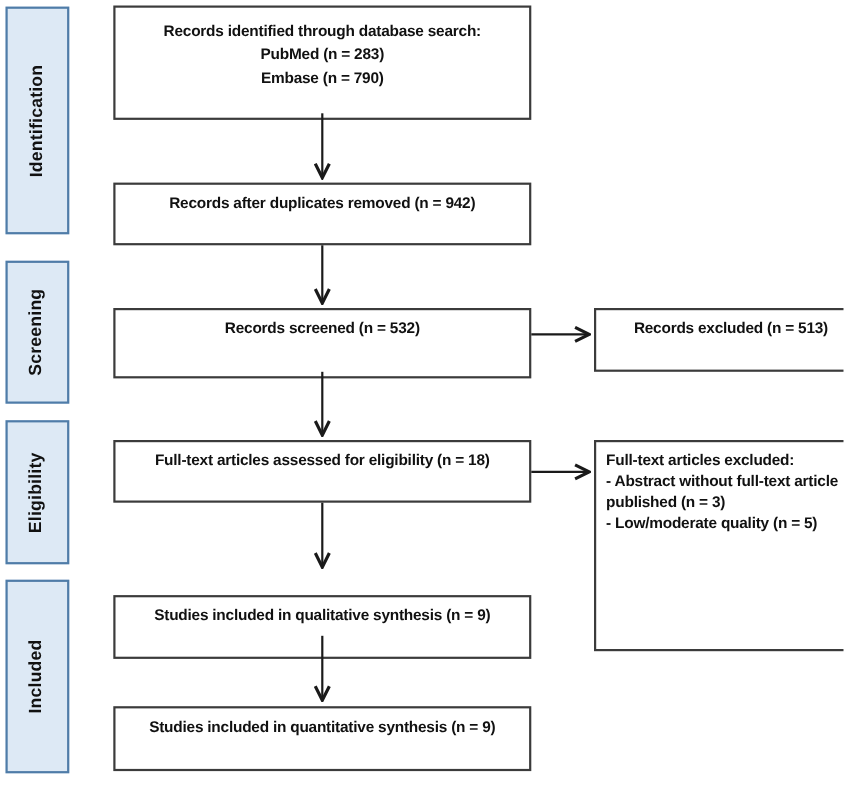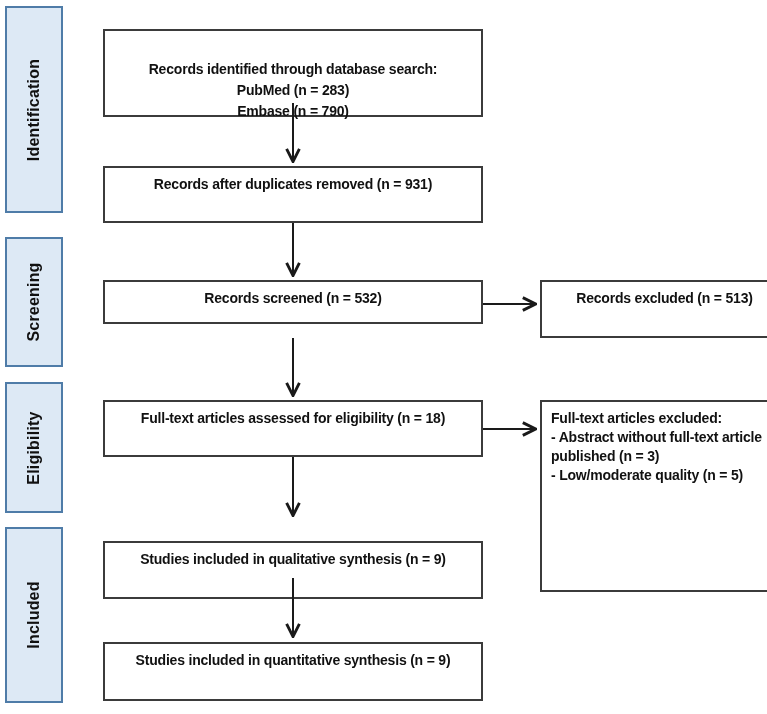--- a/index.html
+++ b/index.html
@@ -50,23 +50,23 @@
     line-height: 1.4;
   }
   .fbox.main { left: 103px; width: 380px; }
   .fbox.side { left: 540px; width: 249px; }
   .fbox.left-align {
     text-align: left;
     padding: 7px 8px 0 9px;
     line-height: 1.35;
     margin-top: 12px;
   }
-  #box-identified   { top: 29px;  height: 88px; padding-top: 28px; line-height: 1.5; }
+  #box-identified   { top: 5px;  height: 104px; padding-top: 11px; line-height: 1.5; }
   #box-duplicates   { top: 166px; height: 57px; }
-  #box-screened     { top: 280px; height: 44px; }
+  #box-screened     { top: 280px; height: 64px; }
   #box-fulltext     { top: 400px; height: 57px; }
   #box-qualitative  { top: 520px; height: 58px; margin-top: 21px; }
   #box-quantitative { top: 642px; height: 59px; }
   #box-excluded-records { top: 280px; height: 58px; }
   #box-excluded-fulltext { top: 388px; height: 192px; }
   #stage-identification { top: 6px;   height: 207px; }
   #stage-screening      { top: 237px; height: 130px; }
   #stage-eligibility    { top: 382px; height: 131px; }
   #stage-included       { top: 527px; height: 176px; }
   
@@ -97,21 +97,21 @@
     <span>Included</span>
   </div>
 
   <div class="fbox main" id="box-identified">
     <div>Records identified through database search:</div>
     <div>PubMed (n = 283)</div>
     <div>Embase (n = 790)</div>
   </div>
 
   <div class="fbox main" id="box-duplicates">
-    <div>Records after duplicates removed (n = 931)</div>
+    <div>Records after duplicates removed (n = 942)</div>
   </div>
 
   <div class="fbox main" id="box-screened">
     <div>Records screened (n = 532)</div>
   </div>
 
   <div class="fbox main" id="box-fulltext">
     <div>Full-text articles assessed for eligibility (n = 18)</div>
   </div>
 

